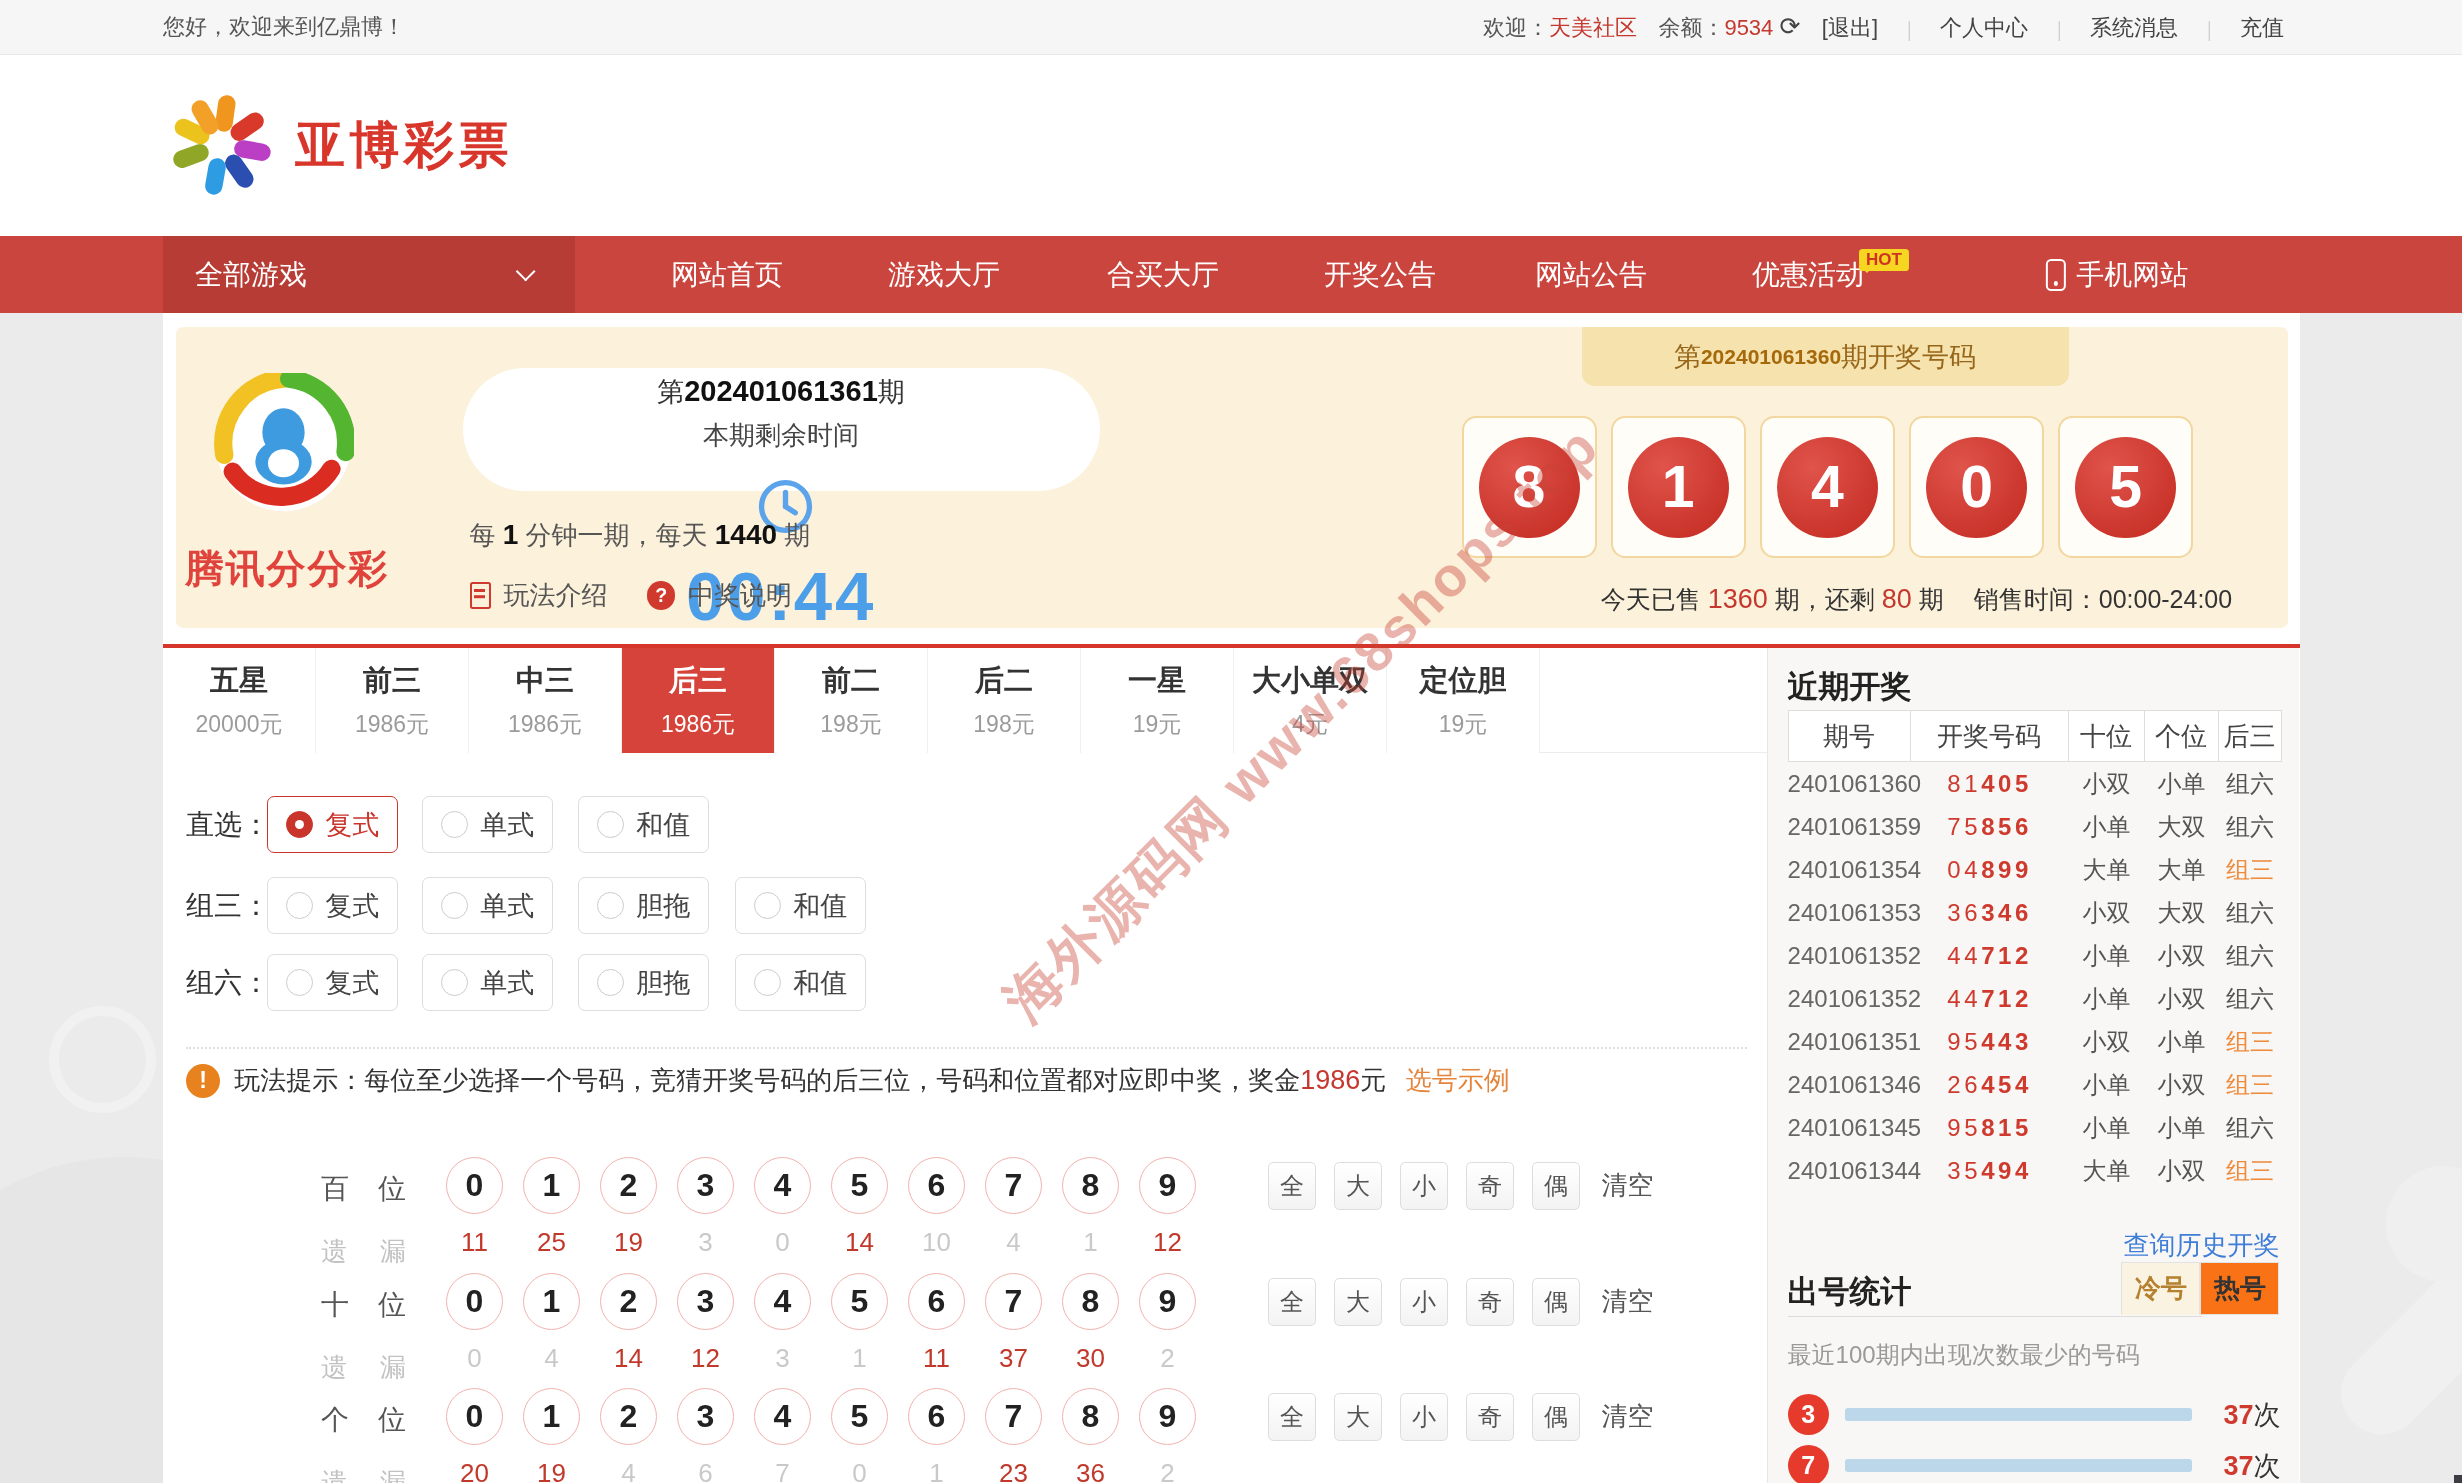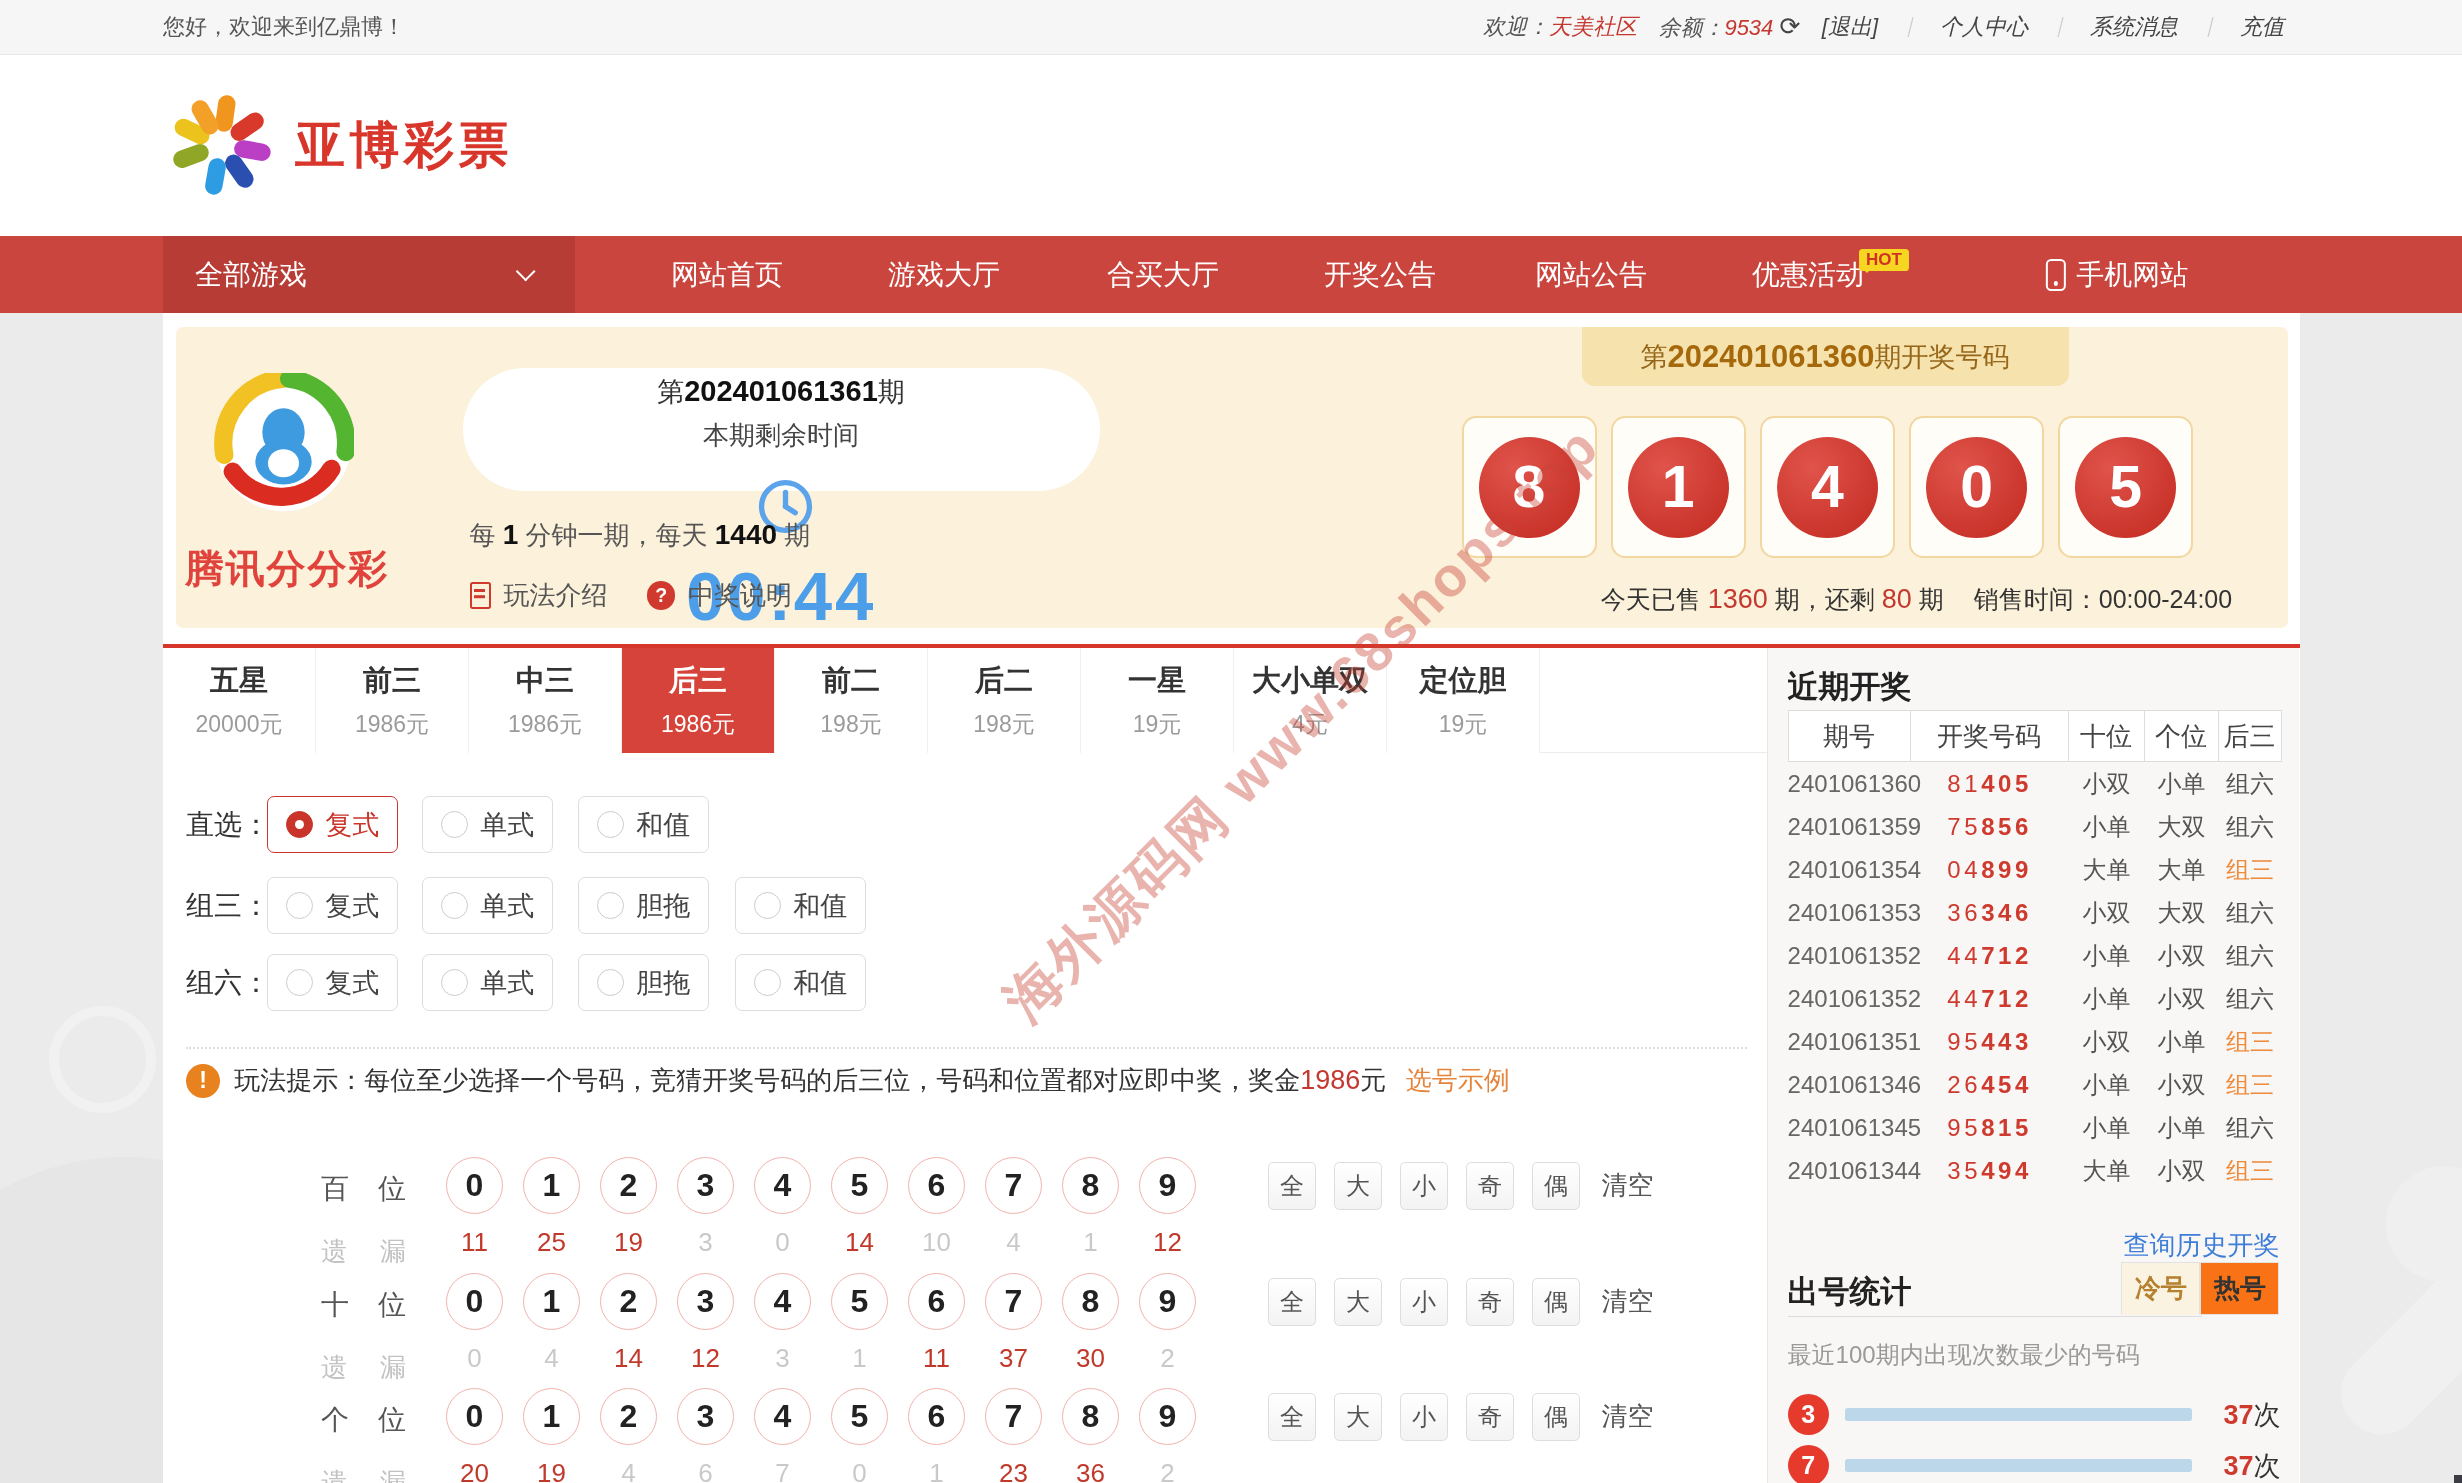--- a/index.html
+++ b/index.html
@@ -12,21 +12,21 @@
   .decor { position:absolute; pointer-events:none; }
   .decor-blob { left:-125px; top:1157px; width:499px; height:499px; border-radius:50%; background:#e7e6e6; }
   .decor-ring { left:49px; top:1006px; width:107px; height:107px; border-radius:50%; border:10.7px solid #f2f1f1; }
   .decor-bar  { left:178px; top:855px; width:249px; height:57px; border-radius:32px; border:9px solid #f2f1f1; transform:rotate(-45deg); }
   .decor-bar2 { left:2297px; top:1246px; width:383px; height:82px; border-radius:43px; background:#f1f0f0; transform:rotate(-45deg); }
   .decor-circ2{ left:2386px; top:1166px; width:116px; height:116px; border-radius:50%; background:#f0efef; }
   .corner-dot { position:absolute; right:0; bottom:0; width:8px; height:8px; background:#3c3c44; }
 
   
   .topbar { position:absolute; left:0; top:0; width:2462px; height:55px; background:#f6f6f6; border-bottom:0.9px solid #e7e7e7; display:flex; align-items:center; justify-content:space-between; padding:0 178px 0 163px; font-size:22px; color:#555; }
-  .topbar-right { display:flex; align-items:flex-start; gap:21.4px;font-style:italic; }
+  .topbar-right { display:flex; align-items:flex-end; gap:21.4px; }
   .t-red { color:#c5382f; }
   .t-sep { color:#ccc; font-size:19.6px; }
   .refresh { color:#444; font-size:25px; cursor:pointer; }
   .t-link { color:#444; cursor:pointer; }
 
   
   .logoband { position:absolute; left:0; top:55px; width:2462px; height:181px; background:#fff; }
   .logo-wrap { position:absolute; left:163px; top:32px; display:flex; align-items:center; gap:16px; }
   .logo-title { font-size:50px; font-weight:700; color:#d8352b; letter-spacing:4.5px; }
 
@@ -54,21 +54,21 @@
   .clock { flex:none; margin-left:9px; }
   .countdown { font-size:69px; font-weight:700; color:#4d9ee9; letter-spacing:2.7px; }
   .freq-line { position:absolute; left:294px; top:518px; font-size:26px; color:#555; }
   .freq-line b, .sold-line b { color:#111; font-size:28px; }
   .beige .freq-line { top:191px; }
   .info-line { position:absolute; left:294px; top:251px; display:flex; align-items:center; gap:12.5px; font-size:26px; color:#555; }
   .doc-ico { display:inline-block; width:21.4px; height:27px; border:2.7px solid #d0392e; border-radius:2.7px; position:relative; }
   .doc-ico:before { content:""; position:absolute; left:2.7px; top:5.3px; width:10.7px; height:2.7px; background:#d0392e; box-shadow:0 6.2px 0 #d0392e; }
   .q-ico { display:inline-flex; width:28.5px; height:28.5px; border-radius:50%; background:#d0392e; color:#fff; font-size:19.6px; font-weight:700; align-items:center; justify-content:center; margin-left:27px; }
   .banner { position:absolute; left:1406px; top:0; width:487px; height:59px; background:#f6e2ac; border-radius:0 0 12.5px 12.5px; display:flex; align-items:center; justify-content:center; font-size:27px; color:#96661a; }
-  .banner b { color:#a5690c; font-size:31px; }
+  .banner b { color:#a5690c; font-size:21px; }
   .balls { position:absolute; left:1286px; top:89px; display:flex; gap:14.2px; }
   .ball-card { width:135px; height:142px; background:#fffdf8; border:2.7px solid #f2d7a0; border-radius:14.2px; display:flex; align-items:center; justify-content:center; }
   .ball { width:101px; height:101px; border-radius:50%; background:radial-gradient(circle at 35% 30%, #e0544b, #c9332a 75%); color:#fff; font-size:59px; font-weight:700; display:flex; align-items:center; justify-content:center; }
   .sold-line { position:absolute; left:1286px; top:256px; width:910px; text-align:center; font-size:25px; color:#333; }
   .sold-line .t-red { font-size:27px; }
   .sale-time { margin-left:30px; }
 
   
   .red-divider { position:absolute; left:0; top:331px; width:2137px; height:3.6px; background:#d5352a; }
   .cols { position:absolute; left:0; top:335px; width:2137px; height:835px; display:flex; }

